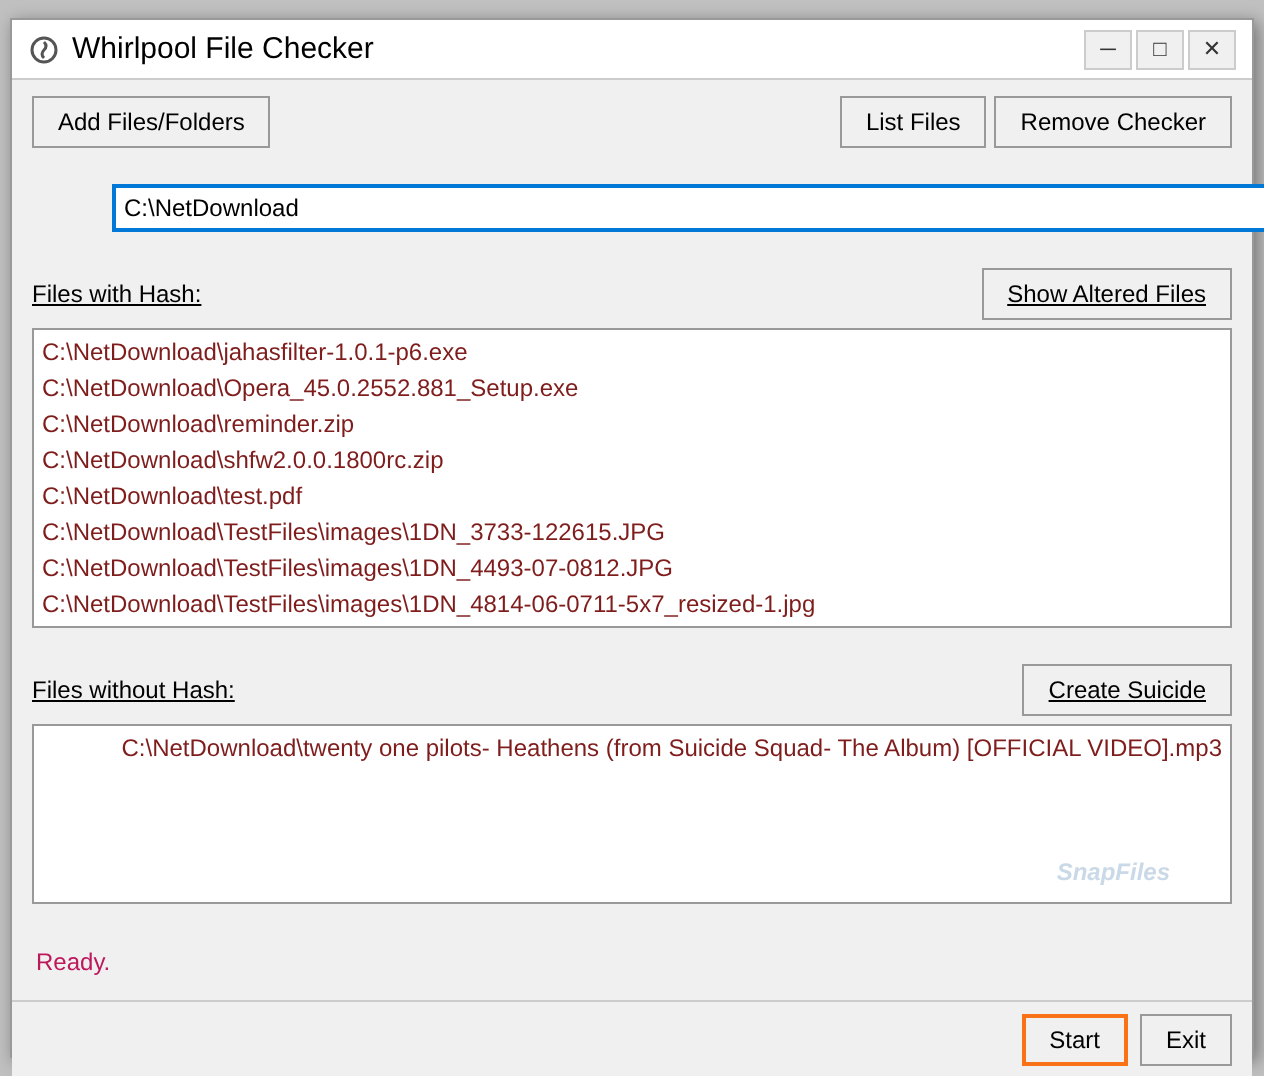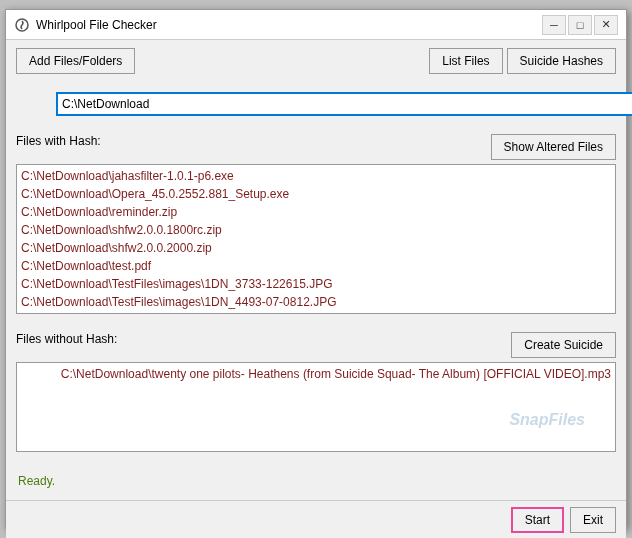--- a/index.html
+++ b/index.html
@@ -49,21 +49,21 @@
       justify-content: center;
     }
 
     .title-bar-icon svg {
       width: 16px;
       height: 16px;
     }
 
     .title-bar-text {
       flex: 1;
-      font-size: 12px;
+      font-size: 15px;
       color: #000;
       font-weight: normal;
     }
 
     .title-bar-controls {
       display: flex;
       gap: 2px;
     }
 
     .title-btn {
@@ -97,21 +97,21 @@
       padding: 4px 12px;
       background: #f0f0f0;
       border: 1px solid #999;
       cursor: pointer;
       font-size: 12px;
       color: #000;
       height: 26px;
     }
 
     .btn-primary {
-      border: 2px solid #ec4899;
+      border: 2px solid #f97316;
       background: #f0f0f0;
     }
 
     .toolbar-right {
       display: flex;
       gap: 4px;
       padding-left: 46px;
     }
 
     .path-input {
@@ -127,23 +127,24 @@
     }
 
     .section {
       display: flex;
       flex-direction: column;
       gap: 0;
     }
 
     .section-header {
       display: flex;
-      align-items: flex-start;
+      align-items: center;
       justify-content: space-between;
       margin-bottom: 4px;
+      text-decoration: underline;
     }
 
     .section-label {
       font-size: 12px;
       font-weight: normal;
       color: #000;
     }
 
     .file-list {
       width: 100%;
@@ -164,34 +165,34 @@
       font-size: 12px;
       color: #7f1d1d;
       line-height: 18px;
       white-space: nowrap;
       overflow: hidden;
       text-overflow: ellipsis;
     }
 
     .watermark {
       position: absolute;
-      bottom: 22px;
+      bottom: 8px;
       right: 30px;
       color: rgba(150,180,210,0.5);
-      font-size: 16px;
+      font-size: 12px;
       font-style: italic;
       font-weight: bold;
       pointer-events: none;
       user-select: none;
     }
 
     .status-bar {
       padding: 4px 2px;
       font-size: 12px;
-      color: #4d7c0f;
+      color: #be185d;
     }
 
     .bottom-bar {
       display: flex;
       justify-content: flex-end;
       padding: 6px 10px;
       gap: 6px;
       border-top: 1px solid #ccc;
       background: #f0f0f0;
       flex-shrink: 0;
@@ -229,37 +230,36 @@
       <button class="title-btn close">✕</button>
     </div>
   </div>
 
   <div class="content">
 
     <div class="toolbar">
       <button class="btn">Add Files/Folders</button>
       <div class="toolbar-right">
         <button class="btn">List Files</button>
-        <button class="btn">Suicide Hashes</button>
+        <button class="btn">Remove Checker</button>
       </div>
     </div>
 
     <input class="path-input" type="text" value="C:\NetDownload" style="">
 
     <div class="section">
       <div class="section-header">
         <span class="section-label">Files with Hash:</span>
         <button class="btn">Show Altered Files</button>
       </div>
       <div class="file-list" id="hash-list">
           <div class="file-list-item">C:\NetDownload\jahasfilter-1.0.1-p6.exe</div>
           <div class="file-list-item">C:\NetDownload\Opera_45.0.2552.881_Setup.exe</div>
           <div class="file-list-item">C:\NetDownload\reminder.zip</div>
           <div class="file-list-item">C:\NetDownload\shfw2.0.0.1800rc.zip</div>
-          <div class="file-list-item">C:\NetDownload\shfw2.0.0.2000.zip</div>
           <div class="file-list-item">C:\NetDownload\test.pdf</div>
           <div class="file-list-item">C:\NetDownload\TestFiles\images\1DN_3733-122615.JPG</div>
           <div class="file-list-item">C:\NetDownload\TestFiles\images\1DN_4493-07-0812.JPG</div>
           <div class="file-list-item">C:\NetDownload\TestFiles\images\1DN_4814-06-0711-5x7_resized-1.jpg</div>
         </div>
     </div>
 
     <div class="section">
       <div class="section-header">
         <span class="section-label">Files without Hash:</span>

